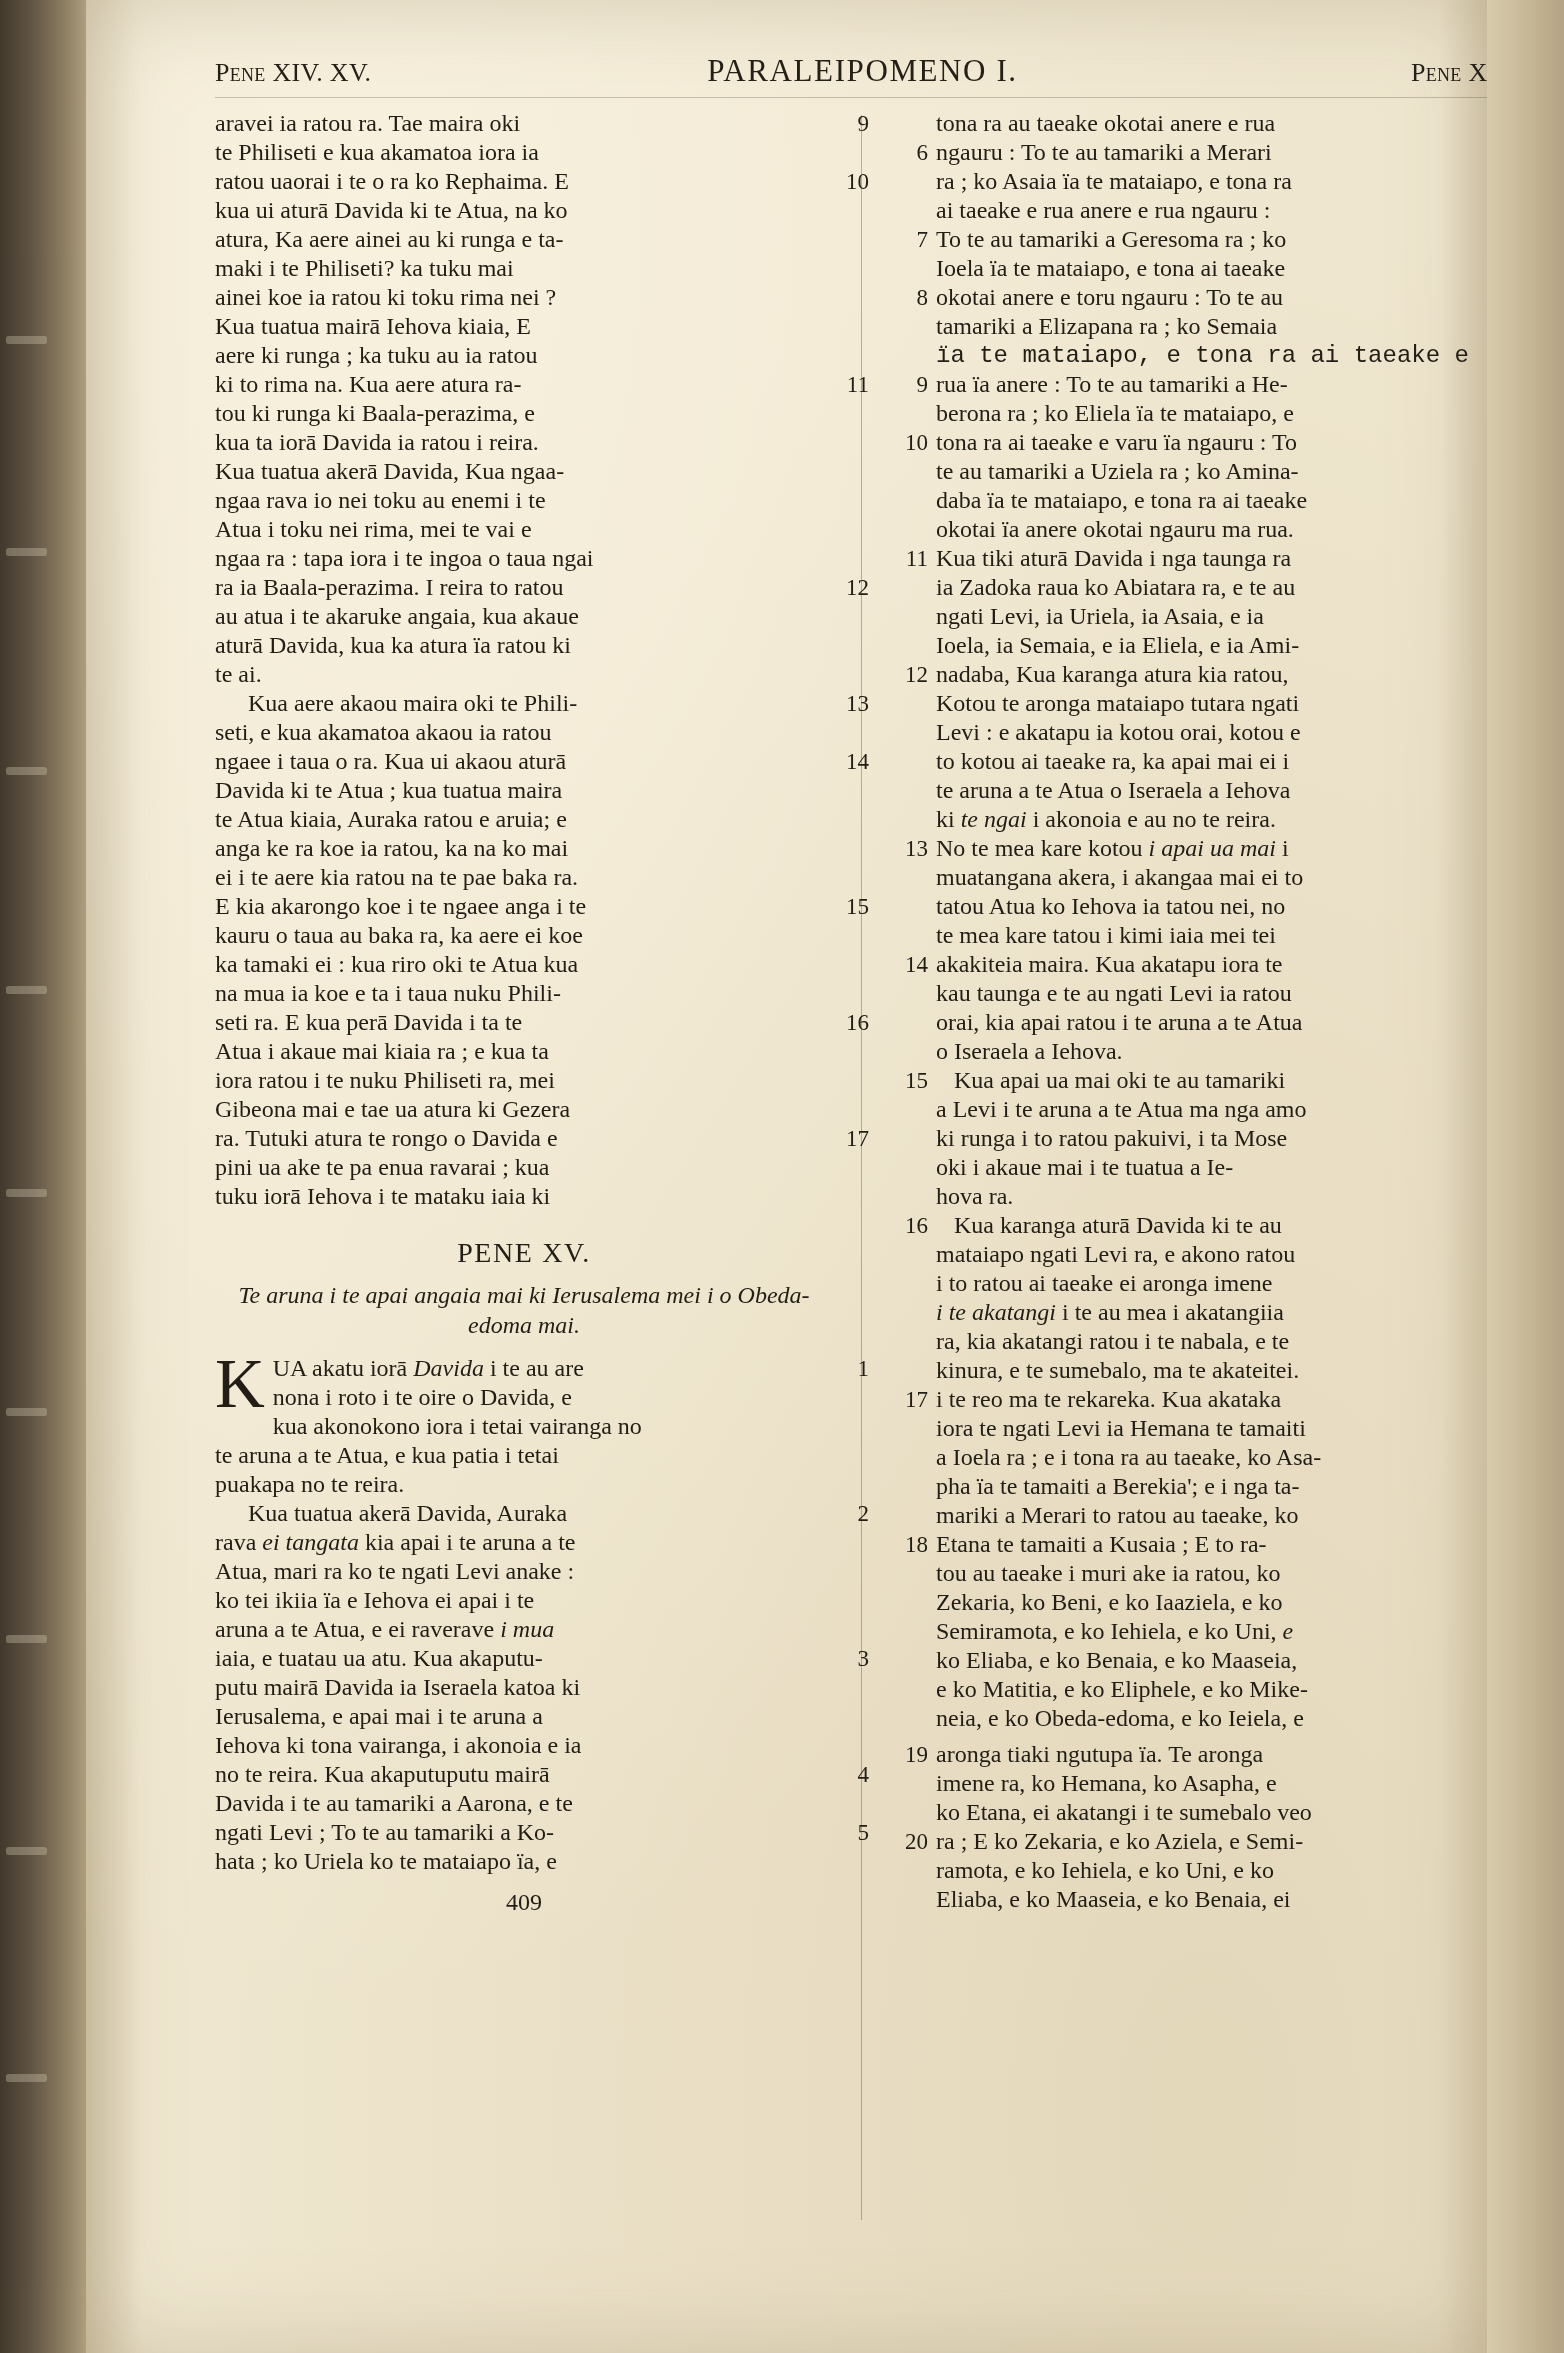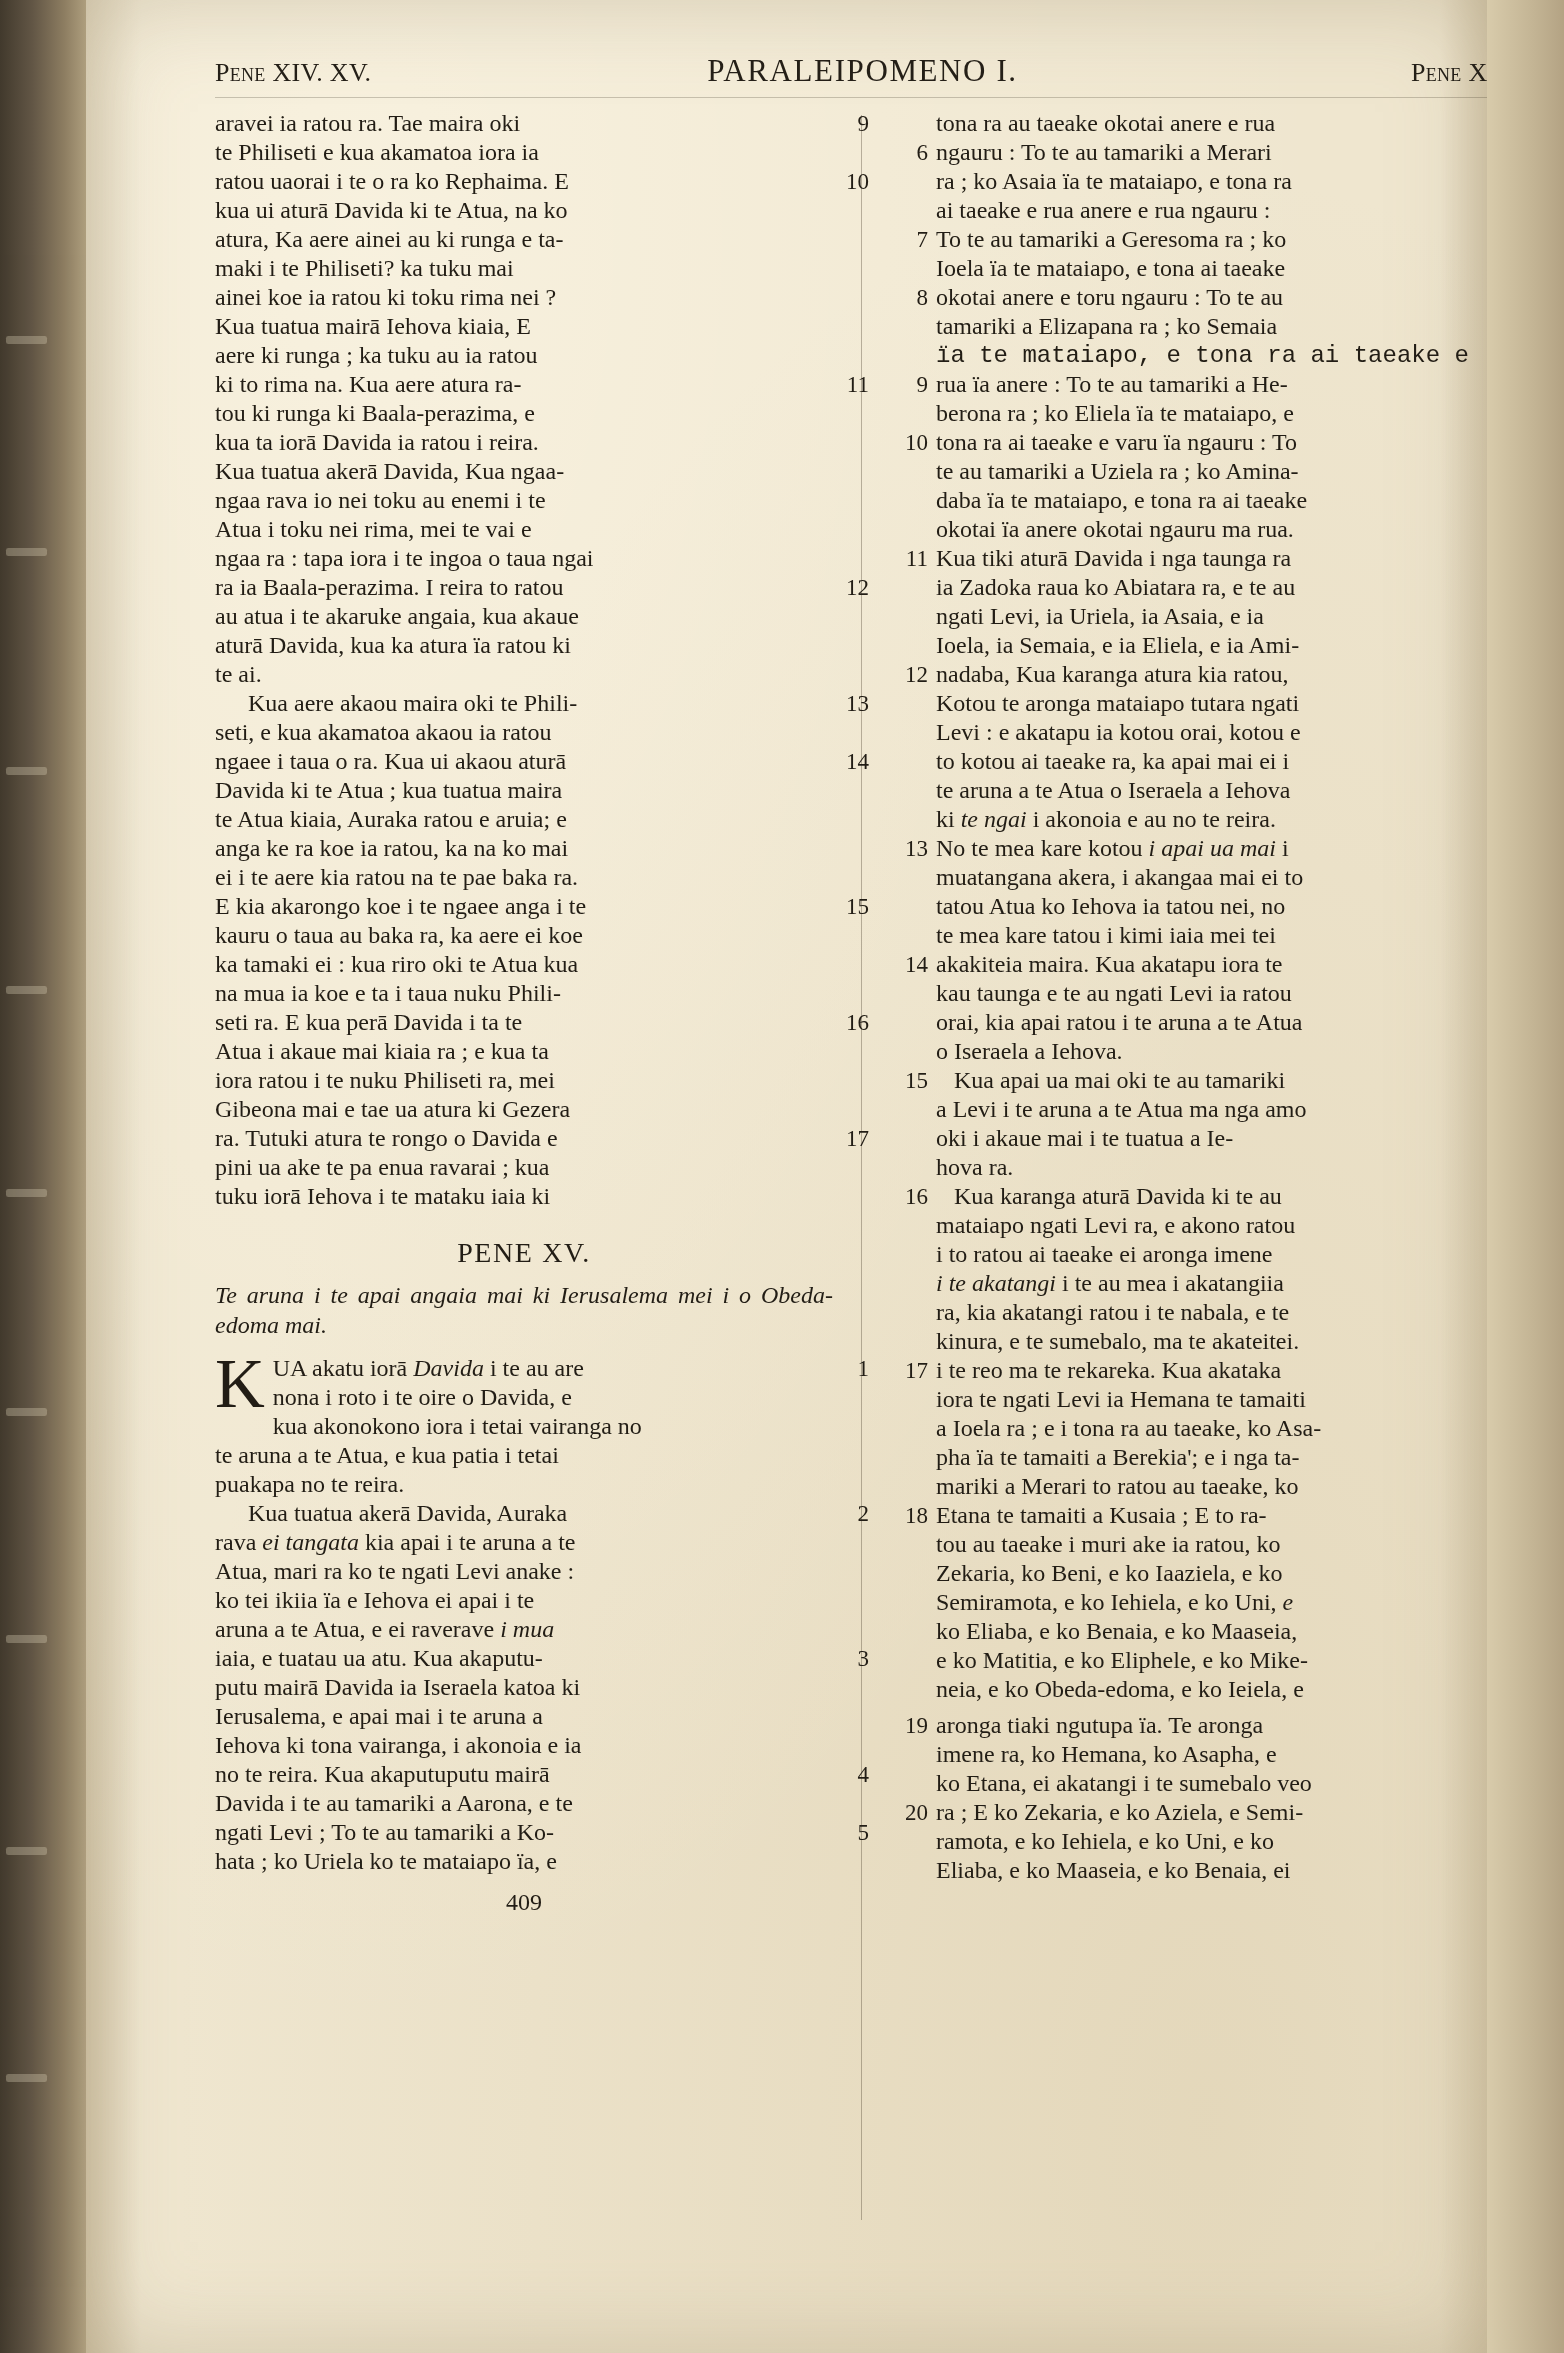--- a/index.html
+++ b/index.html
@@ -95,20 +95,21 @@
   .chapnum {
     text-align:center;
     font-size:28px;
     letter-spacing:1.6px;
     margin:27px 0 12.5px 0;
   }
   .chapsum {
     font-style:italic;
     font-size:24px;
     line-height:30px;
+    text-align:center;
     margin-bottom:14px;
   }
   .dropcap {
     float:left;
     font-size:69px;
     line-height:58px;
     padding:1.6px 7.8px 0 0;
     font-family:"Liberation Serif", serif;
   }
   .pagenum {
@@ -249,20 +250,21 @@
             <div class="vline" style="padding-left: 44px;"><span class="lnum" style="left: 0px;">13</span><span>No te mea kare kotou <i>i apai ua mai</i> i</span></div>
             <div class="vline" style="padding-left: 44px;"><span>muatangana akera, i akangaa mai ei to</span></div>
             <div class="vline" style="padding-left: 44px;"><span>tatou Atua ko Iehova ia tatou nei, no</span></div>
             <div class="vline" style="padding-left: 44px;"><span>te mea kare tatou i kimi iaia mei tei</span></div>
             <div class="vline" style="padding-left: 44px;"><span class="lnum" style="left: 0px;">14</span><span>akakiteia maira.   Kua akatapu iora te</span></div>
             <div class="vline" style="padding-left: 44px;"><span>kau taunga e te au ngati Levi ia ratou</span></div>
             <div class="vline" style="padding-left: 44px;"><span>orai, kia apai ratou i te aruna a te Atua</span></div>
             <div class="vline" style="padding-left: 44px;"><span>o Iseraela a Iehova.</span></div>
             <div class="vline" style="padding-left: 44px;"><span class="lnum" style="left: 0px;">15</span><span>&nbsp;&nbsp;&nbsp;Kua apai ua mai oki te au tamariki</span></div>
             <div class="vline" style="padding-left: 44px;"><span>a Levi i te aruna a te Atua ma nga amo</span></div>
+            <div class="vline" style="padding-left: 44px;"><span>ki runga i to ratou pakuivi, i ta Mose</span></div>
             <div class="vline" style="padding-left: 44px;"><span>oki i akaue mai i te tuatua a Ie-</span></div>
             <div class="vline" style="padding-left: 44px;"><span>hova ra.</span></div>
             <div class="vline" style="padding-left: 44px;"><span class="lnum" style="left: 0px;">16</span><span>&nbsp;&nbsp;&nbsp;Kua karanga aturā Davida ki te au</span></div>
             <div class="vline" style="padding-left: 44px;"><span>mataiapo ngati Levi ra, e akono ratou</span></div>
             <div class="vline" style="padding-left: 44px;"><span>i to ratou ai taeake ei aronga imene</span></div>
             <div class="vline" style="padding-left: 44px;"><span><i>i te akatangi</i> i te au mea i akatangiia</span></div>
             <div class="vline" style="padding-left: 44px;"><span>ra, kia akatangi ratou i te nabala, e te</span></div>
             <div class="vline" style="padding-left: 44px;"><span>kinura, e te sumebalo, ma te akateitei.</span></div>
             <div class="vline" style="padding-left: 44px;"><span class="lnum" style="left: 0px;">17</span><span>i te reo ma te rekareka.   Kua akataka</span></div>
             <div class="vline" style="padding-left: 44px;"><span>iora te ngati Levi ia Hemana te tamaiti</span></div>

